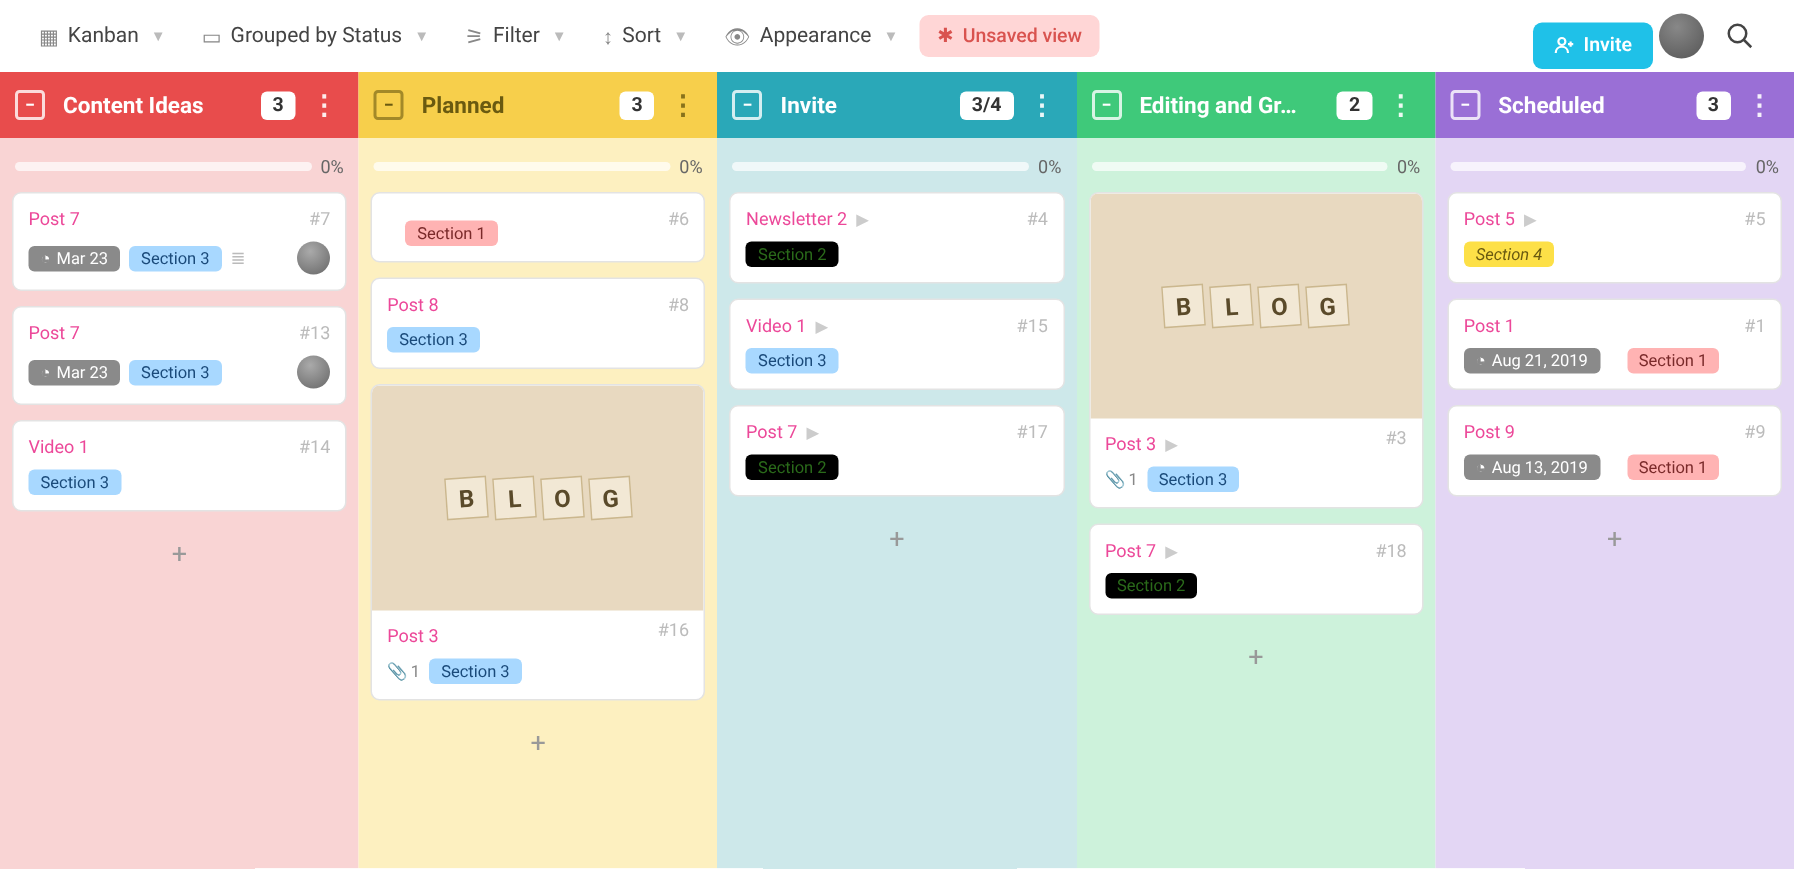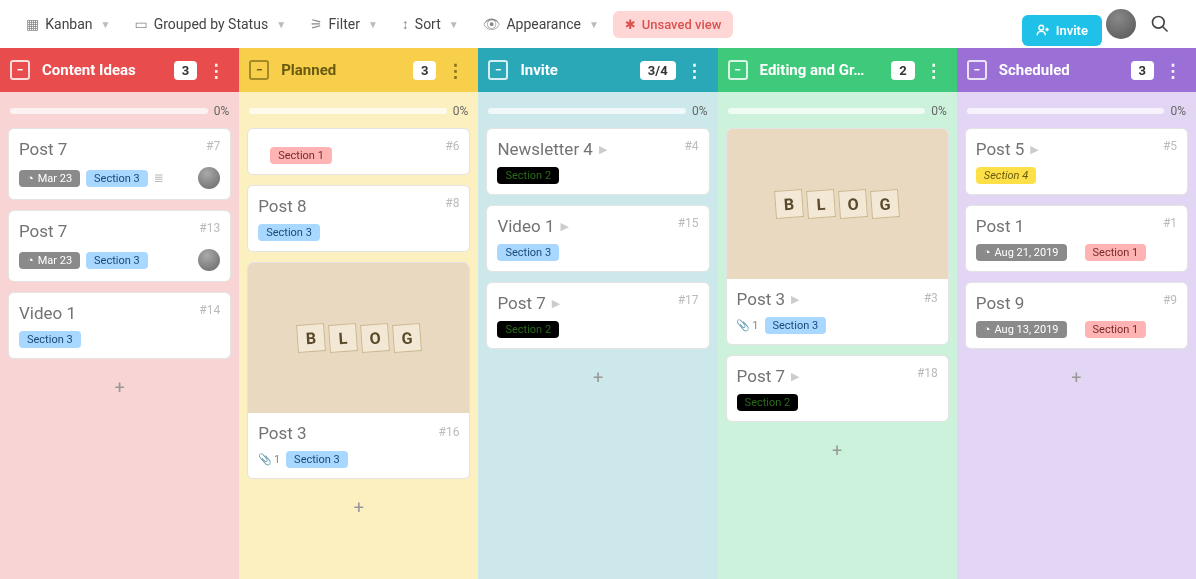--- a/index.html
+++ b/index.html
@@ -24,21 +24,21 @@
 .progress-row{display:flex;align-items:center;gap:6px;margin:4px 2px 10px 2px;}
 .progress-bar{flex:1;height:6px;background:rgba(255,255,255,0.7);border-radius:3px;}
 .progress-txt{font-size:12px;color:#666;}
 .card{background:#fff;border:1px solid #e3e3e3;border-radius:6px;margin-bottom:10px;padding:10px;position:relative;}
 .card.imgcard{padding:0;overflow:hidden;}
 .card-img{height:150px;background:#e8d9c0;display:flex;align-items:center;justify-content:center;position:relative;}
 .card-img .tile{width:28px;height:28px;background:#f2e8d5;border:1px solid #cbb78e;margin:2px;display:flex;align-items:center;justify-content:center;font-weight:700;color:#5a4a2a;font-size:16px;transform:rotate(-4deg);}
 .card-img .tiles{display:flex;}
 .card-inner{padding:10px;}
 .card-title-row{display:flex;align-items:center;gap:6px;}
-.card-title{font-size:17px;color:#737373;}
+.card-title{font-size:12px;color:#ec4899;}
 .card-num{position:absolute;top:10px;right:10px;color:#bbb;font-size:12px;}
 .imgcard .card-num{top:auto;bottom:40px;right:10px;}
 .meta-row{display:flex;align-items:center;gap:6px;margin-top:8px;flex-wrap:wrap;}
 .chip{border-radius:4px;padding:2px 8px;font-size:11px;display:inline-flex;align-items:center;gap:4px;}
 .chip-date{background:#8a8a8a;color:#fff;}
 .chip-s1{background:#ffb3b3;color:#7a2a2a;margin-left:12px;}
 .chip-s2{background:#000000;color:#2a6a1a;}
 .chip-s3{background:#a8d8ff;color:#1a4a7a;}
 .chip-s4{background:#fde047;color:#6a5a10;font-style:italic;}
 .attach{font-size:11px;color:#888;display:inline-flex;align-items:center;gap:2px;}
@@ -212,21 +212,21 @@
       <div class="col-menu">⋮</div>
     </div>
     <div class="col-body">
       <div class="progress-row">
         <div class="progress-bar"></div>
         <div class="progress-txt">0%</div>
       </div>
       <div class="card">
     <span class="card-num">#4</span>
     <div class="card-title-row">
-            <span class="card-title">Newsletter 4</span>
+            <span class="card-title">Newsletter 2</span>
             <span class="play">▶</span>
           </div>
     <div class="meta-row">
             <span class="chip chip-s2">Section 2</span>
           </div>
   </div>
         <div class="card">
     <span class="card-num">#15</span>
     <div class="card-title-row">
             <span class="card-title">Video 1</span>

